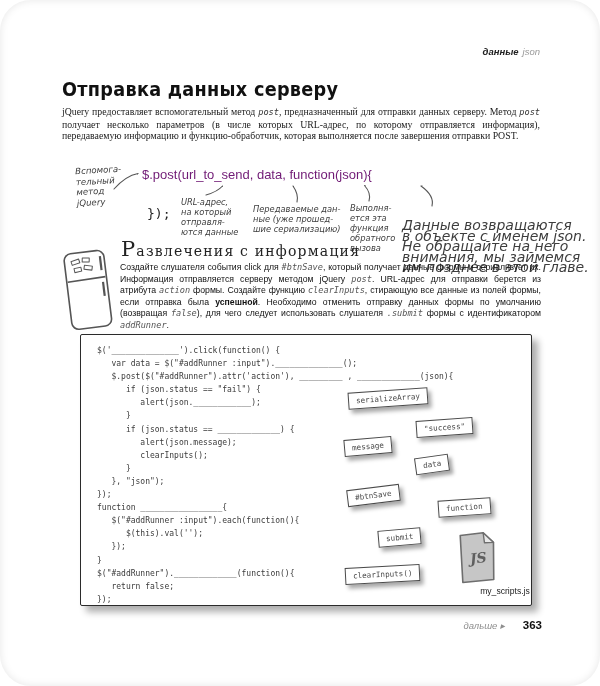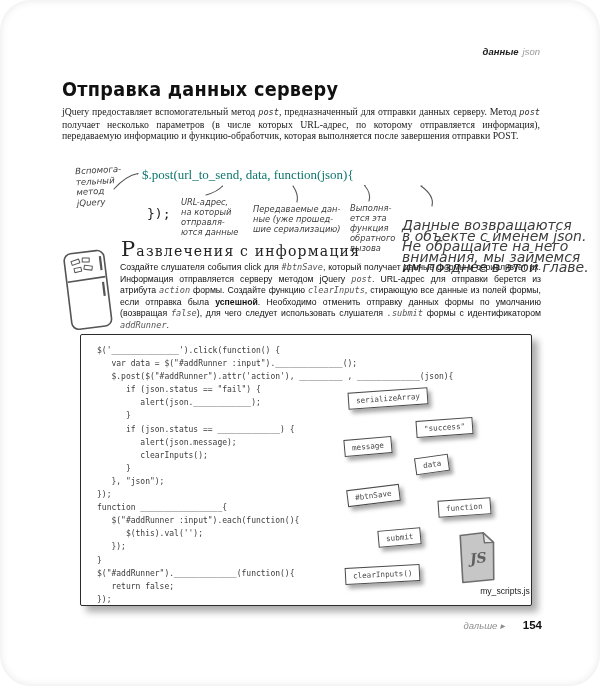--- a/index.html
+++ b/index.html
@@ -24,21 +24,21 @@
     position:absolute; left:62px; top:106px; width:478px;
     font-family:"Liberation Serif", serif; font-size:9.8px; line-height:11.7px;
     text-align:justify; color:#222;
   }
   .mono-inline { font-family:"DejaVu Sans Mono", monospace; font-size:8.6px; color:#333;font-style:italic; }
 
   .hand { font-family:"DejaVu Sans", sans-serif; font-style:italic; color:#3d3d3d;
           white-space:pre-line; position:absolute; }
   .note-left { left:76px; top:165px; font-size:8.6px; line-height:10.5px; transform:rotate(-3deg); }
   .bigcode { position:absolute; left:142px; top:167px;
-             font-family:Liberation Serif, serif; font-size:13px; color:#0f766e; }
+             font-family:Liberation Sans, sans-serif; font-size:13px; color:#701a75; }
   .bigcode-close { position:absolute; left:147px; top:206px;
              font-family:"DejaVu Sans Mono", monospace; font-size:13px; color:#222; }
   .ann-url  { left:181px; top:197px; font-size:8.3px; line-height:10px; }
   .ann-data { left:253px; top:204px; font-size:8.3px; line-height:10px; }
   .ann-func { left:350px; top:203px; font-size:8.3px; line-height:10px; }
   .ann-json { left:402px; top:208px; font-size:14px; line-height:10.6px;margin-top:12px; }
 
   .arrows { position:absolute; left:0; top:0; width:600px; height:686px; pointer-events:none; }
 
   .fridge { position:absolute; left:57px; top:246px; }
@@ -194,16 +194,16 @@
     <g transform="rotate(-2 22 28)">
       <path d="M6,5 L29,3 L39,13 L38,50 L7,52 Z" fill="#c6c6c6" stroke="#6e6e6e" stroke-width="1.6" stroke-linejoin="round"></path>
       <path d="M29,3 L30,13 L39,13 Z" fill="#e9e9e9" stroke="#6e6e6e" stroke-width="1.4" stroke-linejoin="round"></path>
       <text x="15" y="33" font-family="DejaVu Serif, serif" font-size="14" font-style="italic" font-weight="bold" fill="#5f5f5f" transform="rotate(-4 22 30)">JS</text>
     </g>
   </svg>
   <div class="jsfile-label">my_scripts.js</div>
 
   <div class="footer">
     <span class="next"><span>дальше</span> <span>▸</span></span>
-    <span class="pg">154</span>
+    <span class="pg">363</span>
   </div>
 
 </div>
 
 </body></html>

